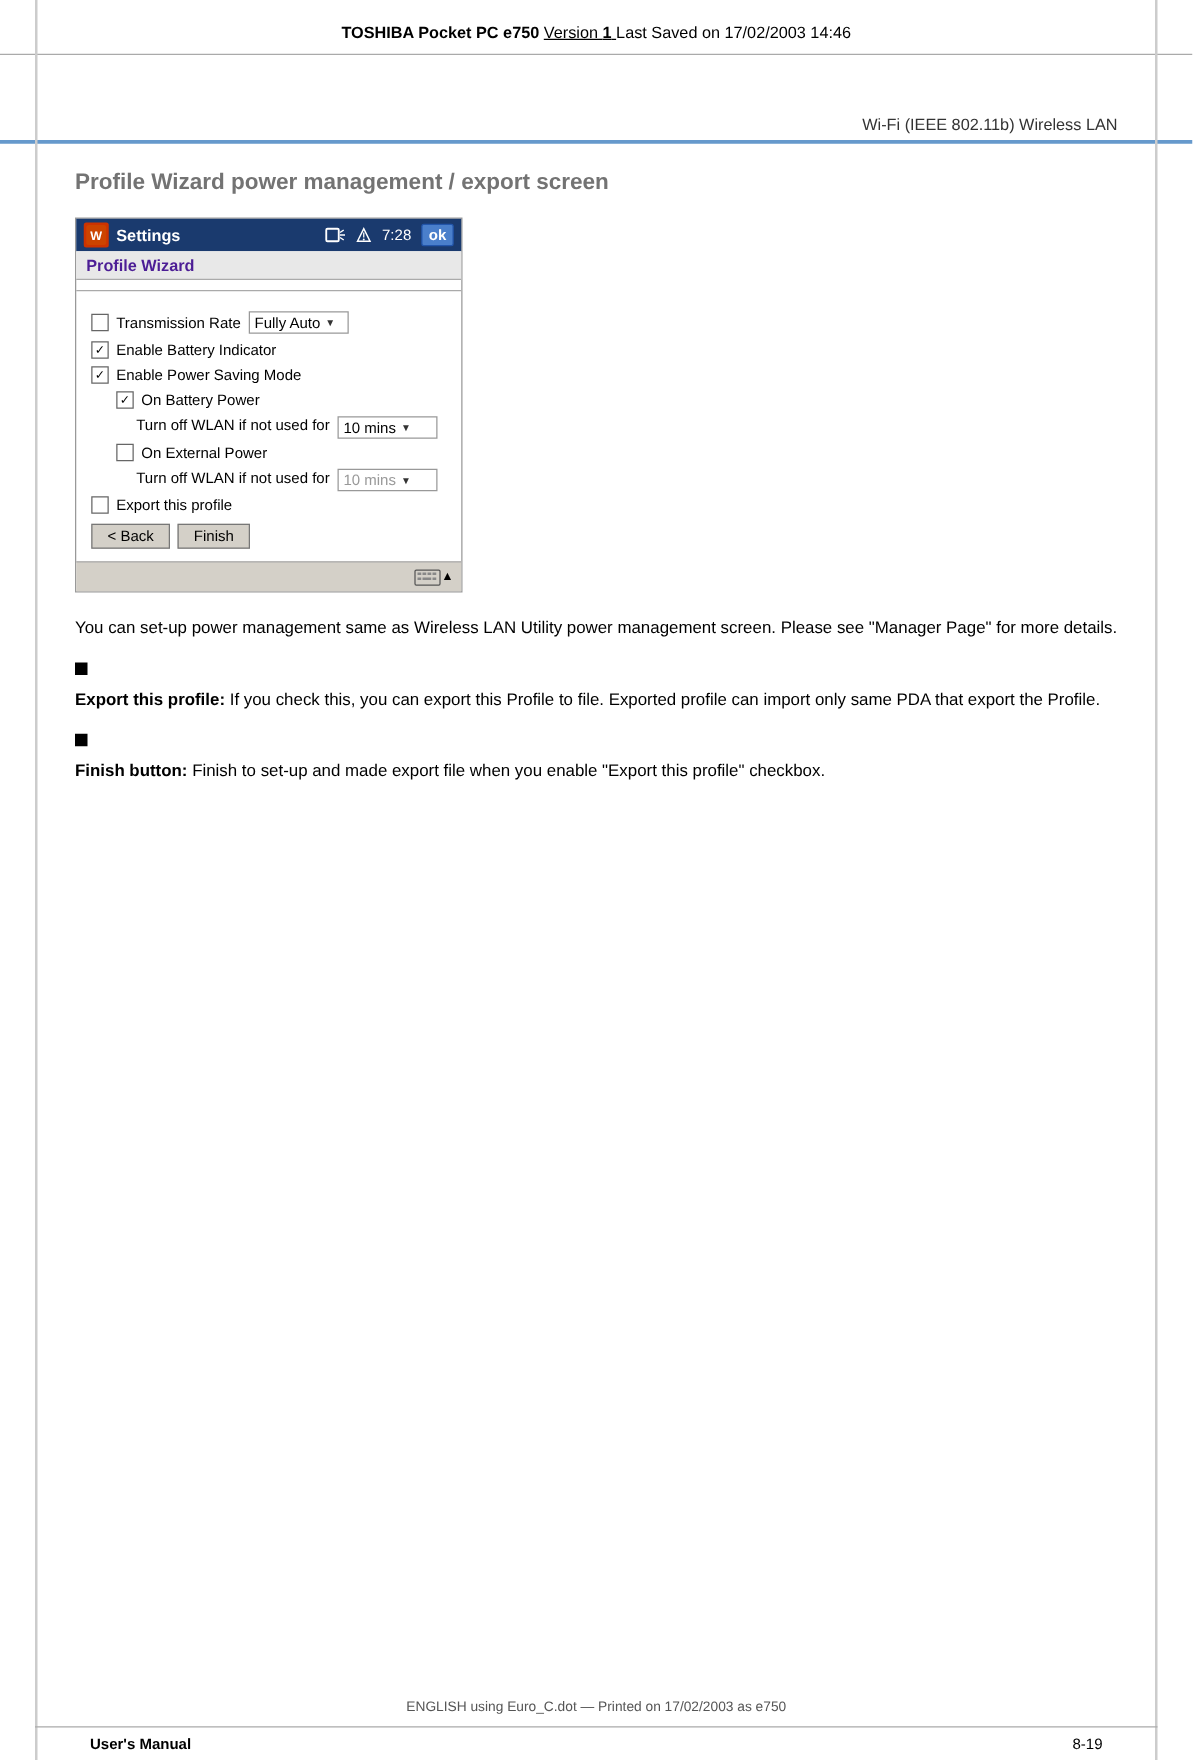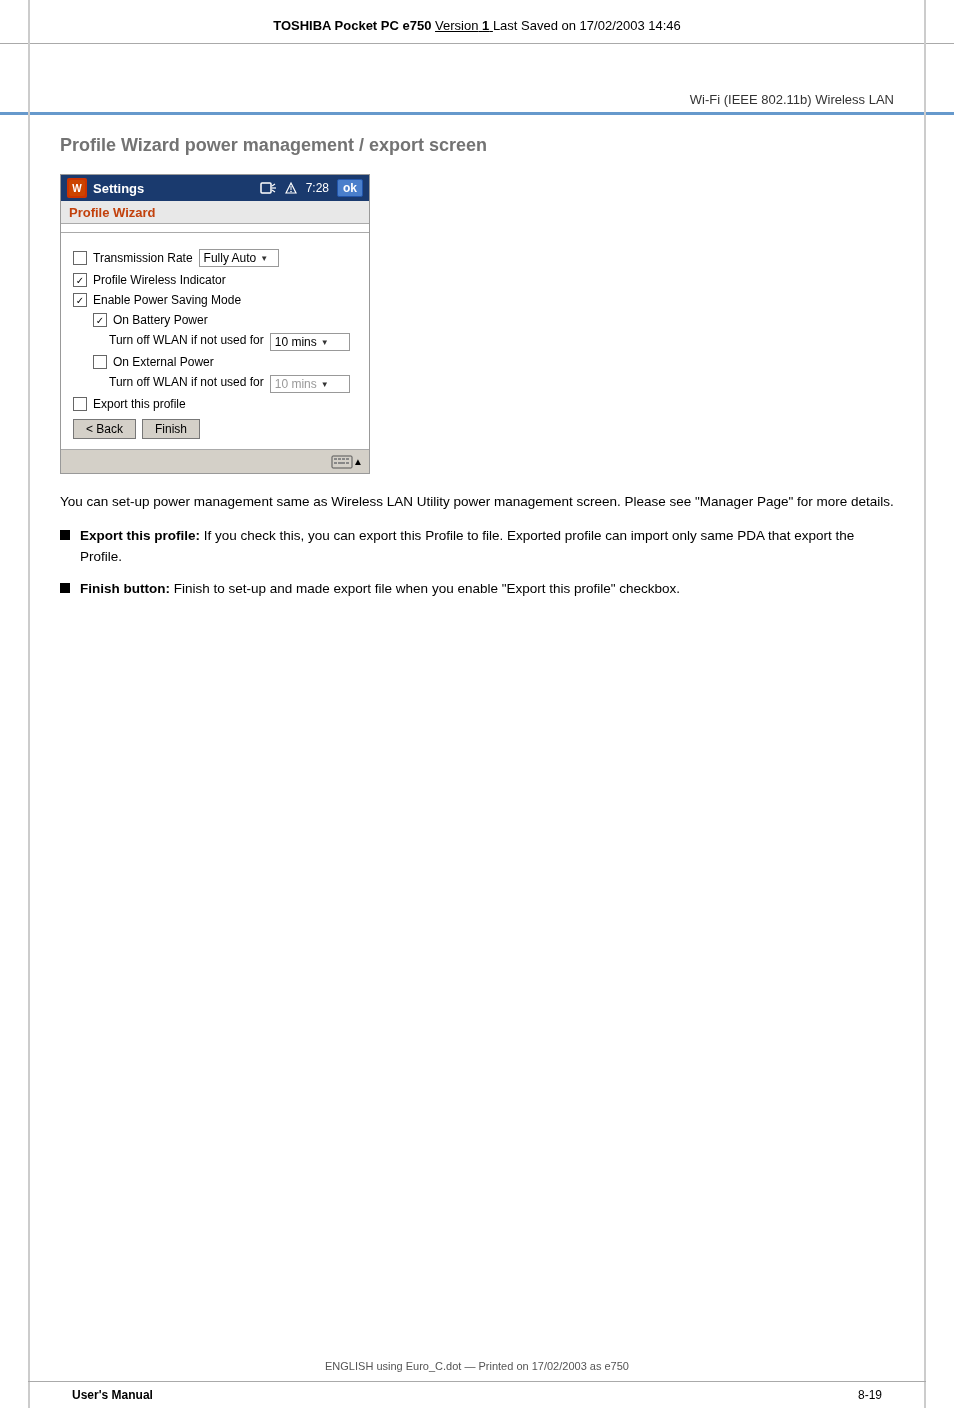--- a/index.html
+++ b/index.html
@@ -127,21 +127,21 @@
     }
 
     .device-nav-bar {
       background: #e8e8e8;
       padding: 3px 8px;
       border-bottom: 1px solid #aaa;
     }
     .device-nav-bar span {
       font-size: 13px;
       font-weight: bold;
-      color: #c2410c;
+      color: #4c1d95;
     }
 
     .device-body {
       padding: 8px 12px 10px 12px;
     }
 
     
     .form-row {
       display: flex;
       align-items: center;
@@ -243,20 +243,21 @@
       list-style: none;
       margin-left: 0;
     }
     .bullet-item {
       display: flex;
       gap: 10px;
       margin-bottom: 12px;
       font-size: 13.5px;
       line-height: 1.5;
       align-items: flex-start;
+      flex-direction: column;
     }
     .bullet-square {
       width: 10px;
       height: 10px;
       background: #000;
       flex-shrink: 0;
       margin-top: 4px;
     }
     .bullet-text b {
       font-weight: bold;
@@ -364,21 +365,21 @@
         <div class="checkbox-box"></div>
         <span class="form-label">Transmission Rate</span>
         <div class="dropdown-box">
           <span>Fully Auto</span>
           <span class="dropdown-arrow">▼</span>
         </div>
       </div>
 
       <div class="form-row">
         <div class="checkbox-box checked"></div>
-        <span class="form-label">Profile Wireless Indicator</span>
+        <span class="form-label">Enable Battery Indicator</span>
       </div>
 
       <div class="form-row">
         <div class="checkbox-box checked"></div>
         <span class="form-label">Enable Power Saving Mode</span>
       </div>
 
       <div class="form-row indented">
         <div class="checkbox-box checked"></div>
         <span class="form-label">On Battery Power</span>

